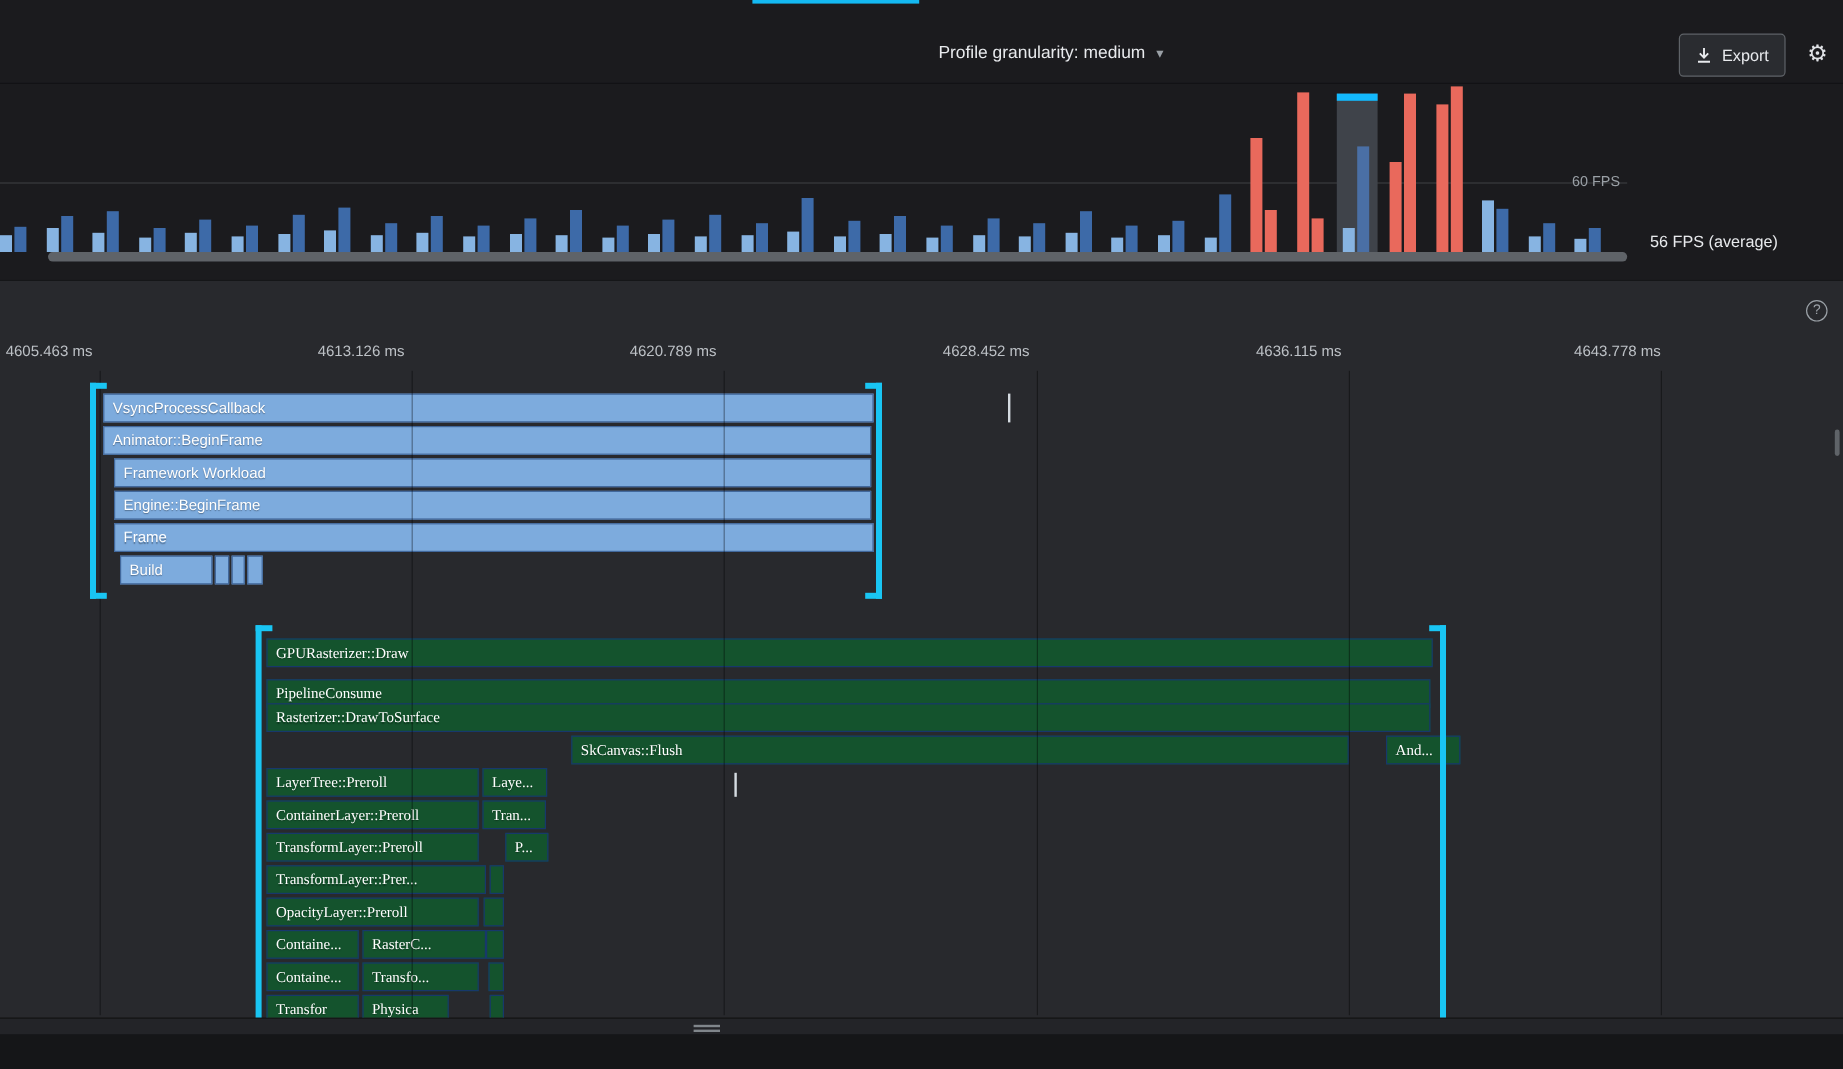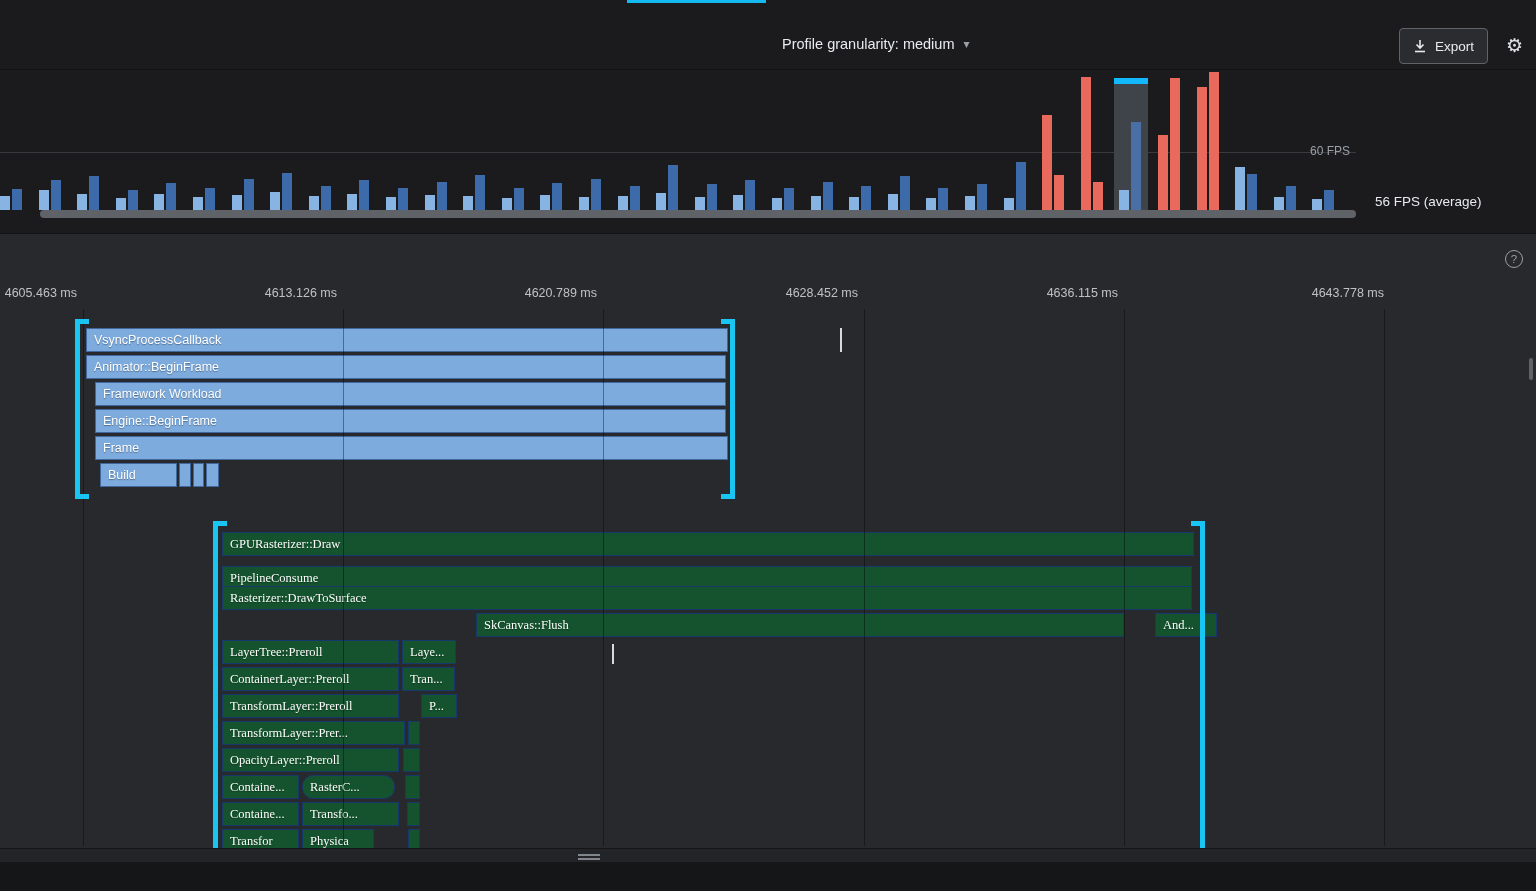--- a/index.html
+++ b/index.html
@@ -237,21 +237,21 @@
         <div class="frow" style="top: 487px;">
           <div class="fb fb-raster" style="left: 222px; width: 183px;">TransformLayer::Prer...</div>
           <div class="fb fb-raster" style="left: 408px; width: 12px;"></div>
         </div>
         <div class="frow" style="top: 514px;">
           <div class="fb fb-raster" style="left: 222px; width: 177px;">OpacityLayer::Preroll</div>
           <div class="fb fb-raster" style="left: 403px; width: 17px;"></div>
         </div>
         <div class="frow" style="top: 541px;">
           <div class="fb fb-raster" style="left: 222px; width: 77px;">Containe...</div>
-          <div class="fb fb-raster" style="left: 302px; width: 93px; border-radius: 11px;">RasterC...</div>
+          <div class="fb fb-raster" style="left: 302px; width: 103px;">RasterC...</div>
           <div class="fb fb-raster" style="left: 405px; width: 15px;"></div>
         </div>
         <div class="frow" style="top: 568px;">
           <div class="fb fb-raster" style="left: 222px; width: 77px;">Containe...</div>
           <div class="fb fb-raster" style="left: 302px; width: 97px;">Transfo...</div>
           <div class="fb fb-raster" style="left: 407px; width: 13px;"></div>
         </div>
         <div class="frow" style="top: 595px;">
           <div class="fb fb-raster" style="left: 222px; width: 77px;">Transfor</div>
           <div class="fb fb-raster" style="left: 302px; width: 72px;">Physica</div>

